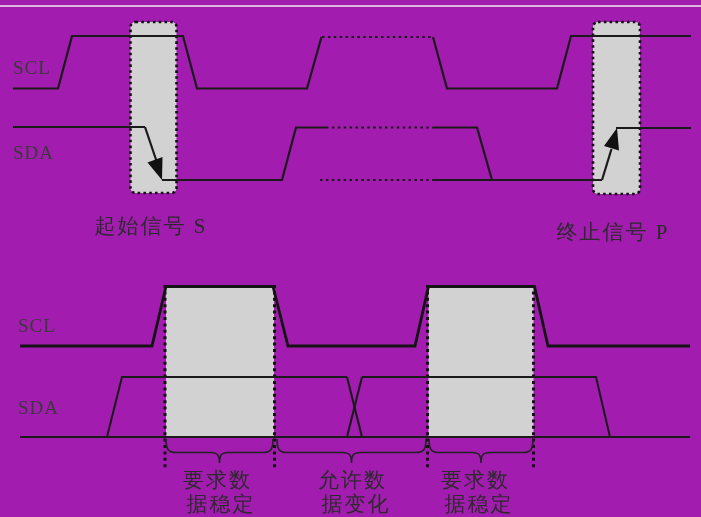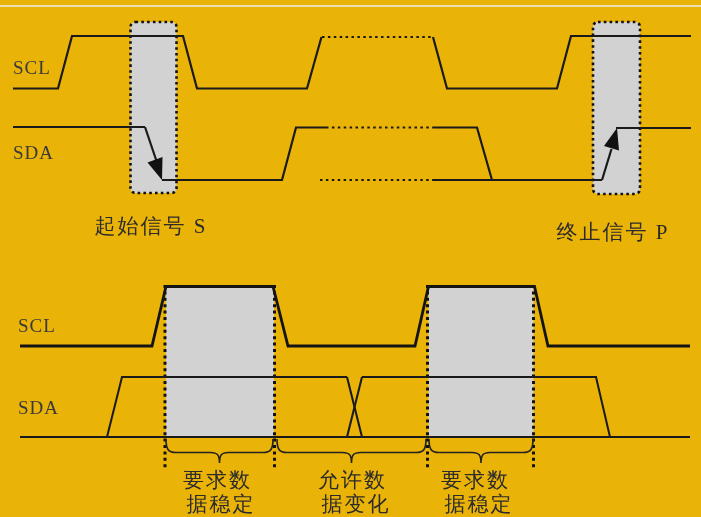--- a/index.html
+++ b/index.html
@@ -1,19 +1,19 @@
 <!DOCTYPE html>
 <html><head>
 <meta charset="utf-8">
 <style>
   html,body{margin:0;padding:0;background:#ffffff;}
   #stage{
     position:relative;
     width:701px;height:517px;
-    background:#eab308;
+    background:#a21caf;
     overflow:hidden;
     font-family:"Liberation Serif","DejaVu Serif",serif;
   }
   svg{position:absolute;left:0;top:0;}
   .trace{fill:none;stroke:#1a1a1a;stroke-width:2.2;stroke-linejoin:miter;stroke-linecap:butt;}
   .trace-thick{fill:none;stroke:#141414;stroke-width:2.8;stroke-linejoin:miter;}
   .trace-thin{fill:none;stroke:#1a1a1a;stroke-width:2;stroke-linejoin:miter;}
   .dotted{stroke-dasharray:2.5 3.4;}
   .hlbox{stroke:#111111;stroke-width:2.6;stroke-dasharray:2.6 3.2;}
   .vdots{fill:none;stroke:#111111;stroke-width:3;stroke-dasharray:3 3.4;}

